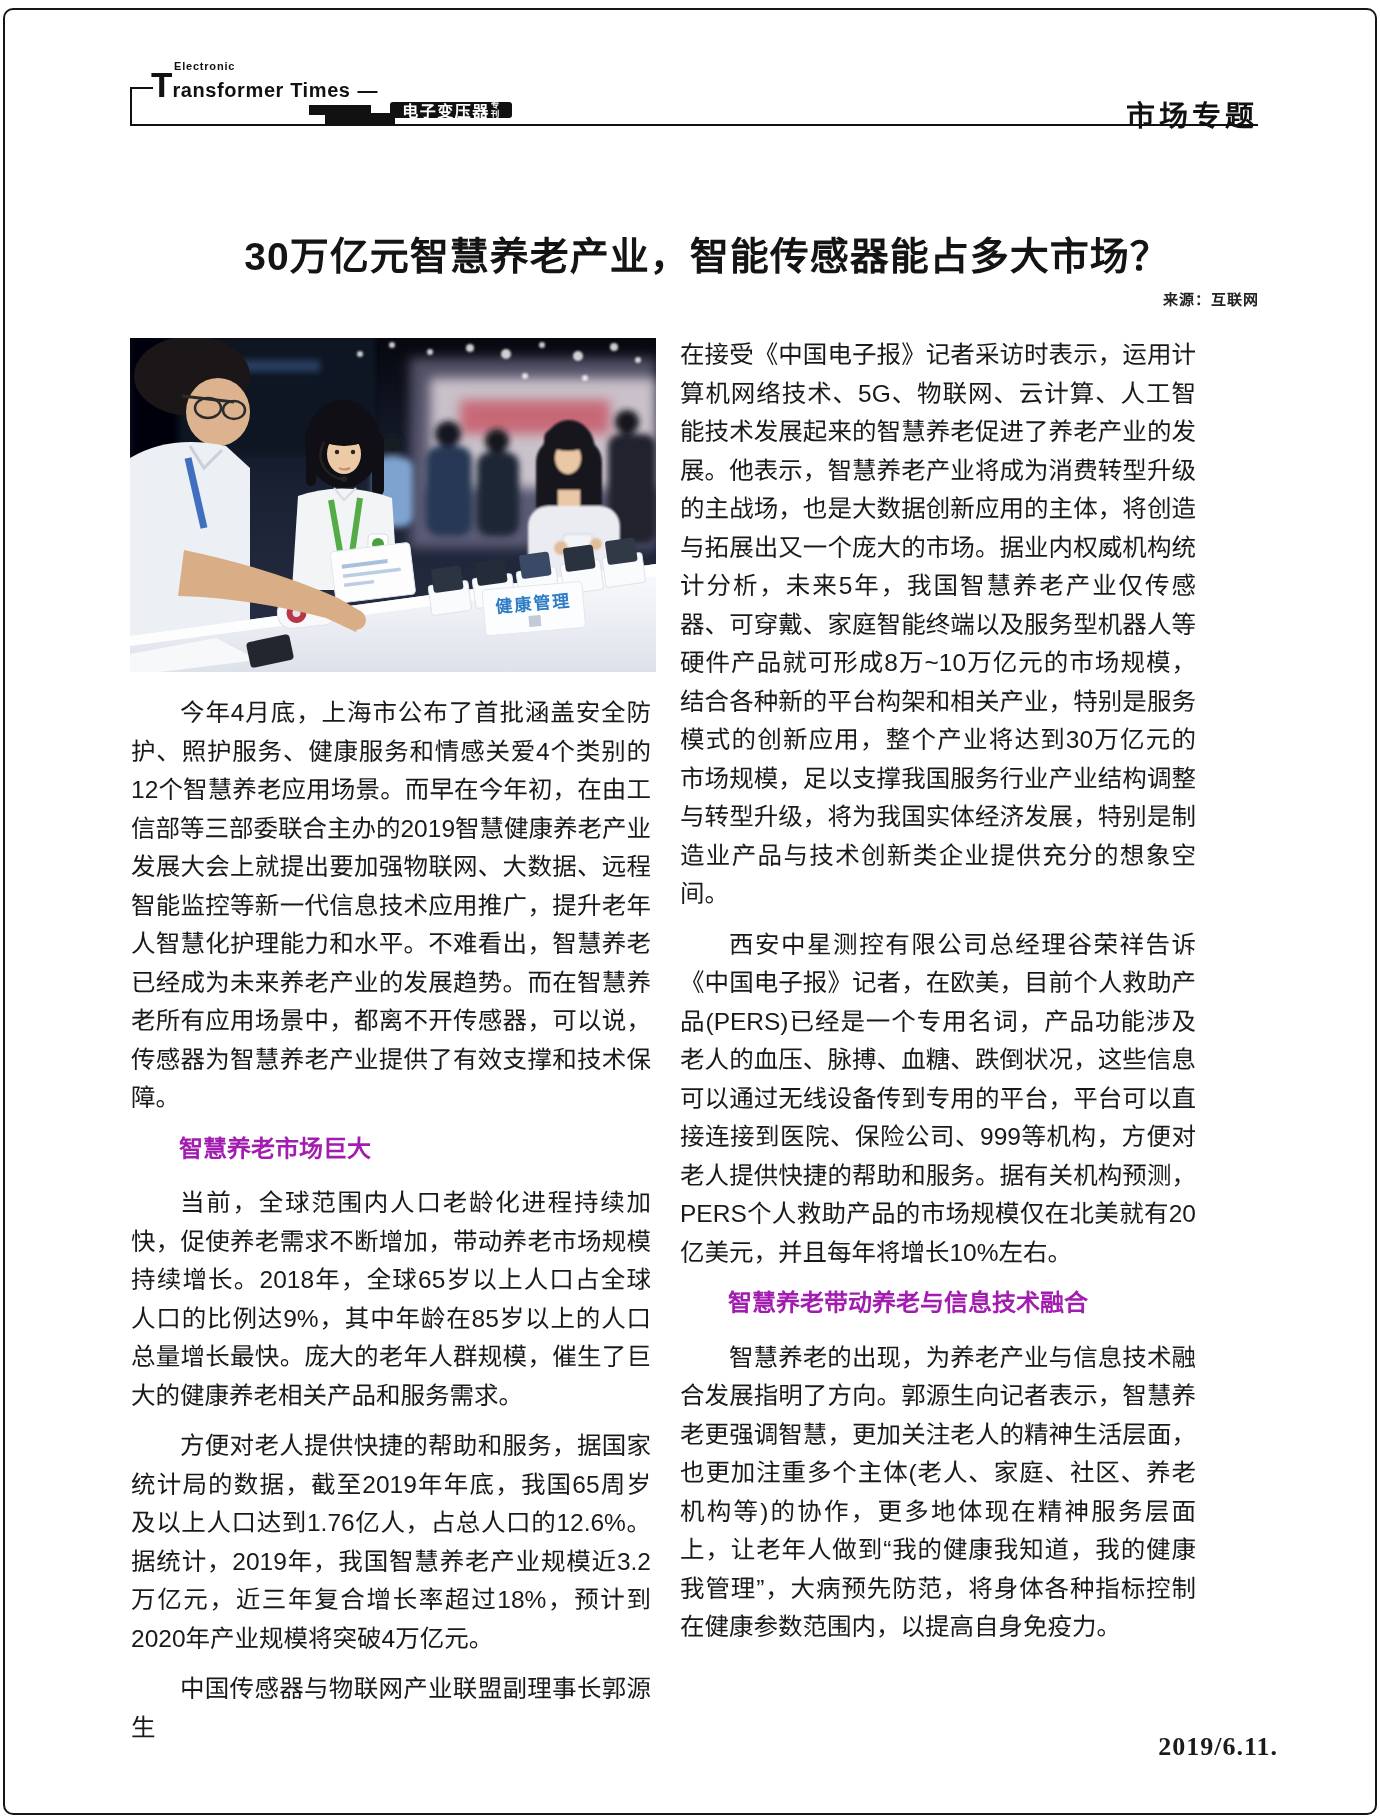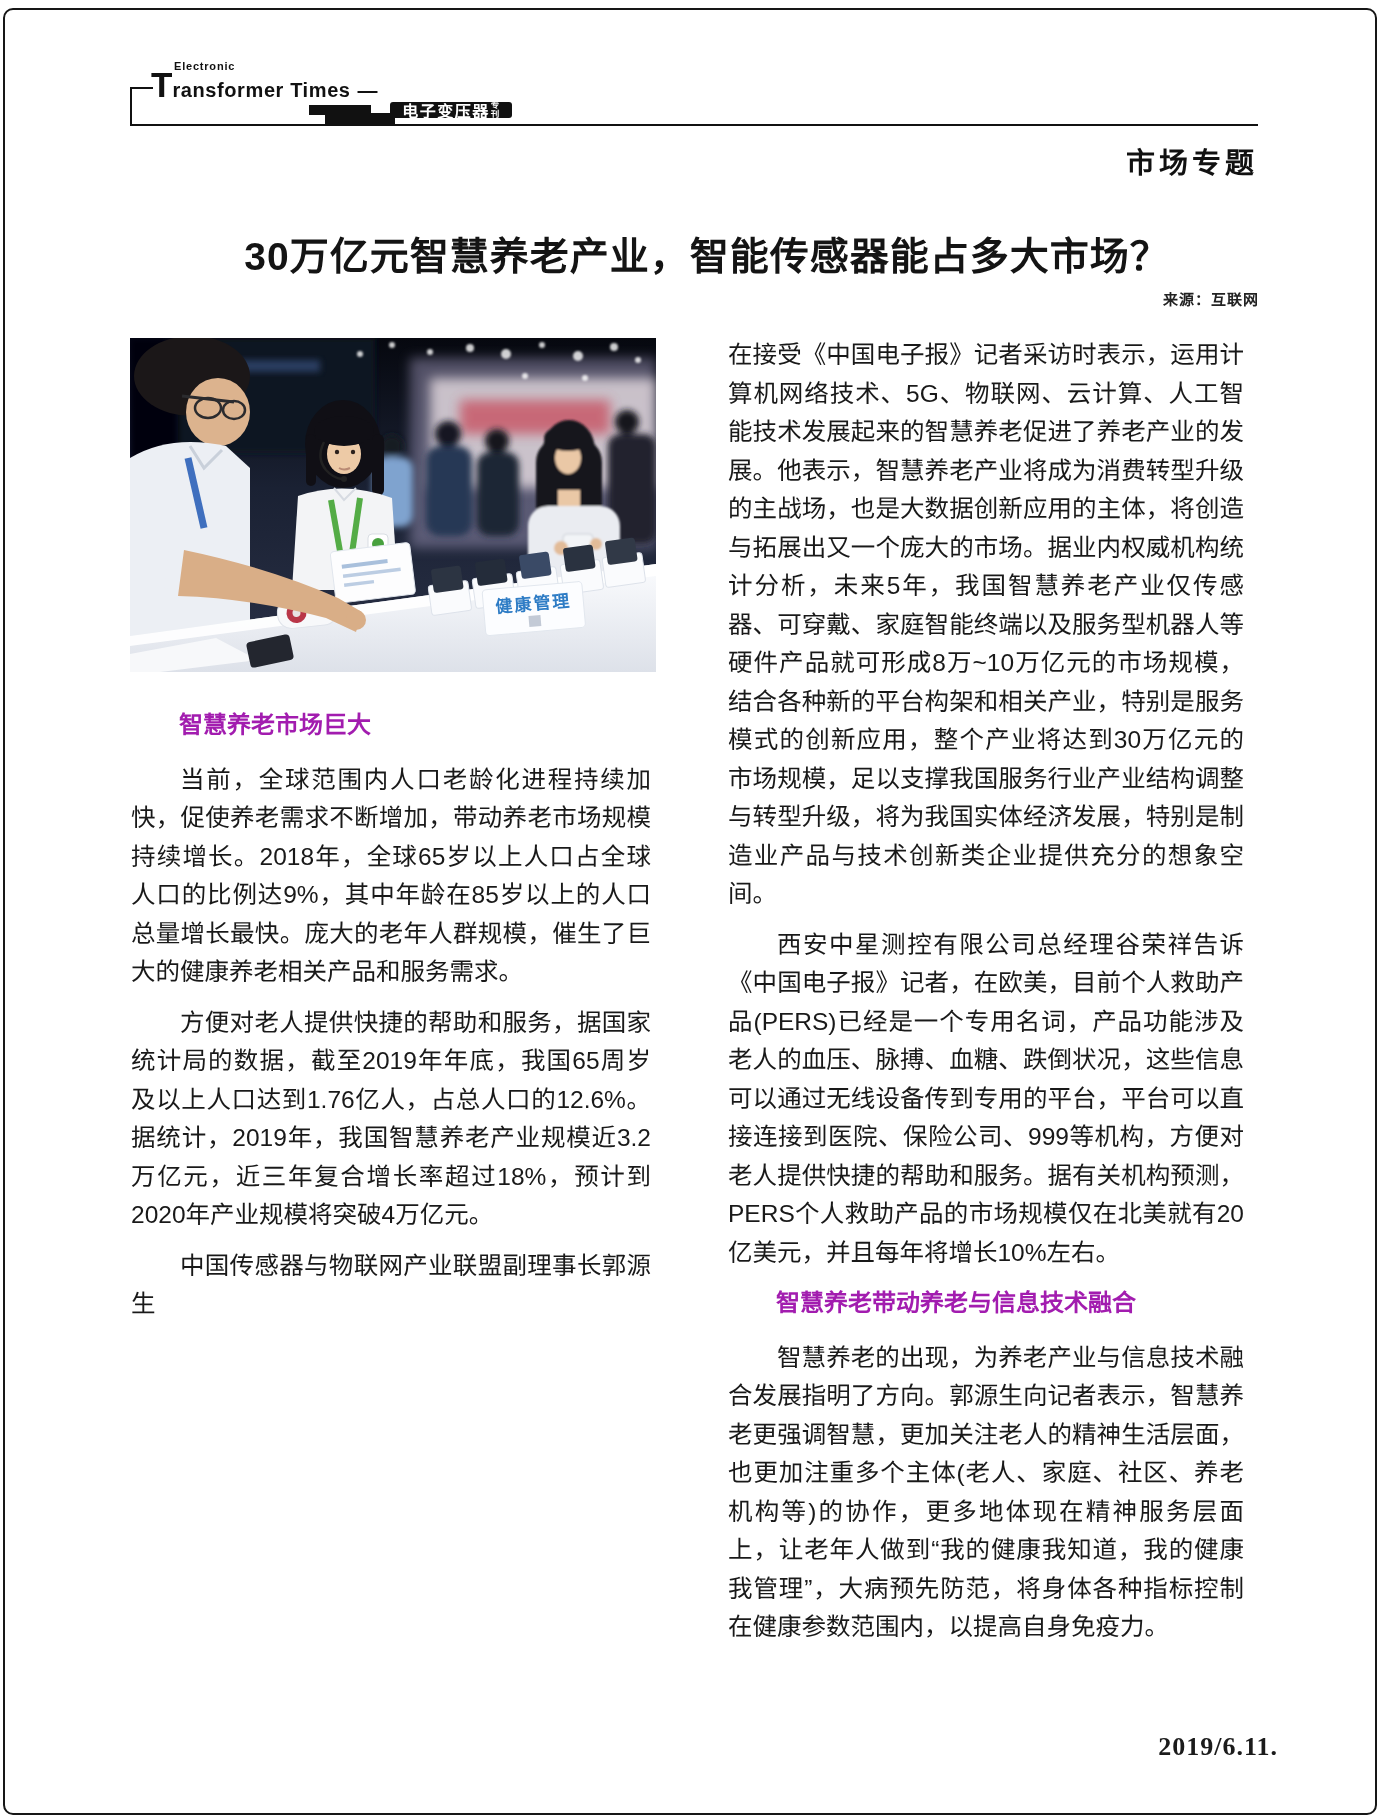--- a/index.html
+++ b/index.html
@@ -40,21 +40,21 @@
     background: #111; border-radius: 3px;
     display: flex; align-items: center; justify-content: center;
   }
   .banner-title { color: #fff; font-size: 16px; font-weight: 800; letter-spacing: 1.5px; }
   .banner-sub {
     color: #fff; font-size: 8.5px; line-height: 9px; font-weight: 700;
     display: inline-block; width: 9px; margin-left: 1px; word-break: break-all;
   }
   .section-label {
     position: absolute; right: 122px; top: 92px;
-    font-size: 29px; font-weight: 800; letter-spacing: 4px; color: #111; margin-top: 47px;
+    font-size: 29px; font-weight: 800; letter-spacing: 4px; color: #111;
   }
 
   
   .article-title {
     position: absolute; left: 131px; top: 222px; width: 1128px; margin: 12px;
     text-align: center; font-size: 39px; font-weight: 800; letter-spacing: 1px;
     color: #141414; line-height: 1.2;
   }
   .article-source {
     position: absolute; left: 131px; top: 288px; width: 1128px;
@@ -62,21 +62,21 @@
     color: #222;
   }
   .photo-wrap { position: absolute; left: 130px; top: 338px; width: 526px; height: 334px; overflow: hidden; }
 
   .col {
     position: absolute;
     font-size: 24.5px; line-height: 38.5px;
     text-align: justify; color: #191919;
   }
   .col-left  { left: 131px; top: 694px;  width: 520px; }
-  .col-right { left: 728px; top: 336px;  width: 516px; }
+  .col-right { left: 680px; top: 336px;  width: 516px; }
   .col p { margin: 0 0 12px 0; }
   .col p.indent { text-indent: 2em; }
   .col h3 {
     margin: 12px 0 16px 0; font-size: 24px; font-weight: 800;
     text-indent: 2em; color: #a21caf; line-height: 38.5px;
   }
 
   .page-date {
     position: absolute; right: 102px; top: 1732px;
     font-family: "Liberation Serif", serif;
@@ -265,20 +265,21 @@
 
       <g>
         <path d="M40 196 L110 212 L104 254 L34 250 Z" fill="#eceff4"></path>
         <path d="M54 212 Q140 230 208 260 L232 274 L226 294 L196 280 Q120 260 48 258 Z" fill="#d9ae87"></path>
         <circle cx="226" cy="282" r="10" fill="#d9ae87"></circle>
       </g>
     </svg>
   </div>
 
   <section class="col col-left">
+    <p class="indent">今年4月底，上海市公布了首批涵盖安全防护、照护服务、健康服务和情感关爱4个类别的12个智慧养老应用场景。而早在今年初，在由工信部等三部委联合主办的2019智慧健康养老产业发展大会上就提出要加强物联网、大数据、远程智能监控等新一代信息技术应用推广，提升老年人智慧化护理能力和水平。不难看出，智慧养老已经成为未来养老产业的发展趋势。而在智慧养老所有应用场景中，都离不开传感器，可以说，传感器为智慧养老产业提供了有效支撑和技术保障。</p>
     <h3>智慧养老市场巨大</h3>
     <p class="indent">当前，全球范围内人口老龄化进程持续加快，促使养老需求不断增加，带动养老市场规模持续增长。2018年，全球65岁以上人口占全球人口的比例达9%，其中年龄在85岁以上的人口总量增长最快。庞大的老年人群规模，催生了巨大的健康养老相关产品和服务需求。</p>
     <p class="indent">方便对老人提供快捷的帮助和服务，据国家统计局的数据，截至2019年年底，我国65周岁及以上人口达到1.76亿人，占总人口的12.6%。据统计，2019年，我国智慧养老产业规模近3.2万亿元，近三年复合增长率超过18%，预计到2020年产业规模将突破4万亿元。</p>
     <p class="indent">中国传感器与物联网产业联盟副理事长郭源生</p>
   </section>
 
   <section class="col col-right">
     <p>在接受《中国电子报》记者采访时表示，运用计算机网络技术、5G、物联网、云计算、人工智能技术发展起来的智慧养老促进了养老产业的发展。他表示，智慧养老产业将成为消费转型升级的主战场，也是大数据创新应用的主体，将创造与拓展出又一个庞大的市场。据业内权威机构统计分析，未来5年，我国智慧养老产业仅传感器、可穿戴、家庭智能终端以及服务型机器人等硬件产品就可形成8万~10万亿元的市场规模，结合各种新的平台构架和相关产业，特别是服务模式的创新应用，整个产业将达到30万亿元的市场规模，足以支撑我国服务行业产业结构调整与转型升级，将为我国实体经济发展，特别是制造业产品与技术创新类企业提供充分的想象空间。</p>
     <p class="indent">西安中星测控有限公司总经理谷荣祥告诉《中国电子报》记者，在欧美，目前个人救助产品(PERS)已经是一个专用名词，产品功能涉及老人的血压、脉搏、血糖、跌倒状况，这些信息可以通过无线设备传到专用的平台，平台可以直接连接到医院、保险公司、999等机构，方便对老人提供快捷的帮助和服务。据有关机构预测，PERS个人救助产品的市场规模仅在北美就有20亿美元，并且每年将增长10%左右。</p>
     <h3>智慧养老带动养老与信息技术融合</h3>

